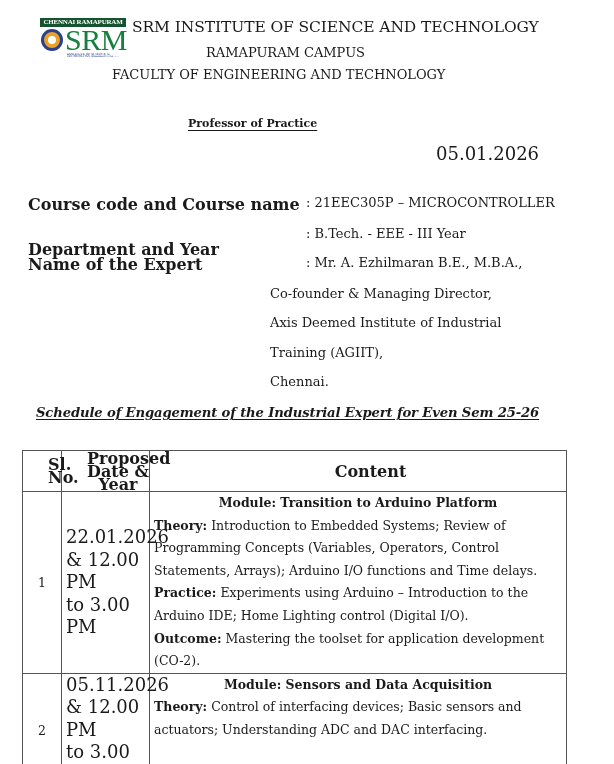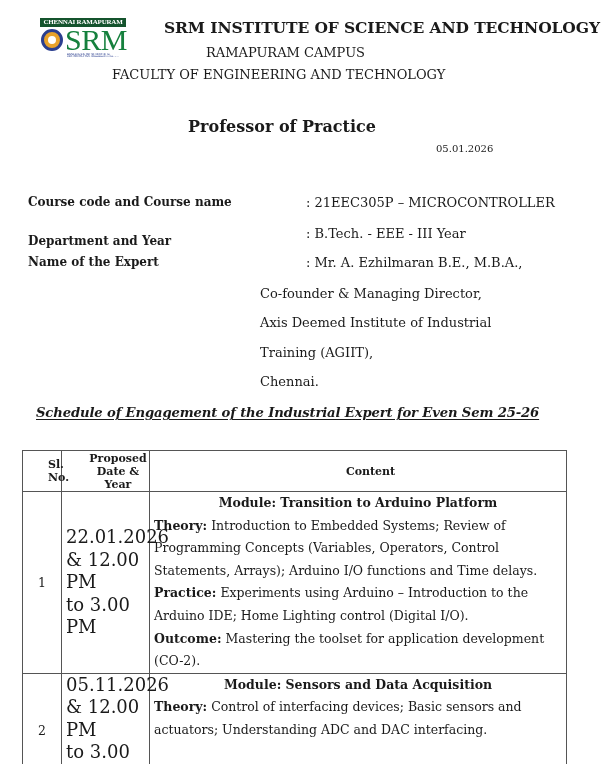--- a/index.html
+++ b/index.html
@@ -30,46 +30,46 @@
   .logo-srm {
     position: absolute; left: 25px; top: 7px;
     font-family: "Liberation Serif", serif; font-size: 30px; color: #15803d;
     line-height: 30px; letter-spacing: -0.5px;
   }
   .logo-tagline {
     position: absolute; left: 27px; top: 35px; width: 58px; height: 4px;
     font-size: 3px; line-height: 2px; color: #2b3f8f; overflow: hidden;
   }
 
-  .inst-name { left: 132px; top: 18px; font-size: 15.5px; font-weight: bold; letter-spacing: -0.1px; margin-left: 32px; }
+  .inst-name { left: 132px; top: 18px; font-size: 15.5px; font-weight: normal; letter-spacing: -0.1px; }
   .campus { left: 206px; top: 45px; font-size: 13px; }
   .faculty { left: 112px; top: 67px; font-size: 13px; }
 
-  .doc-title { left: 188px; top: 117px; font-size: 16px; font-weight: bold; text-underline-offset: 3px; }
-  .doc-date { left: 436px; top: 143px; font-size: 10px; }
+  .doc-title { left: 188px; top: 117px; font-size: 11px; font-weight: bold; text-decoration: underline; text-underline-offset: 3px; }
+  .doc-date { left: 436px; top: 143px; font-size: 18px; }
 
-  .info-label { left: 28px; font-size: 12px; font-weight: bold; }
+  .info-label { left: 28px; font-size: 16px; font-weight: bold; }
   .info-value { left: 270px; font-size: 13px; margin-left: 36px; }
-  .info-cont { left: 260px; font-size: 13px; }
+  .info-cont { left: 270px; font-size: 13px; }
 
   .schedule-title {
     left: 36px; top: 405px; font-size: 13.2px; font-weight: bold; font-style: italic;
     text-decoration: underline; text-underline-offset: 2px; letter-spacing: -0.15px;
   }
 
   
   .sched-table {
     position: absolute; left: 22px; top: 450px; width: 545px;
     border-collapse: collapse; table-layout: fixed;
   }
   .sched-table th, .sched-table td {
     border: 1.3px solid #555555; padding: 0; vertical-align: middle;
   }
   .sched-table th {
-    font-size: 11px; font-weight: bold; text-align: center; line-height: 13px; height: 40px; padding-left: 25px;
+    font-size: 16px; font-weight: bold; text-align: center; line-height: 13px; height: 40px; padding-left: 25px;
   }
   .col-sl { width: 39px; }
   .col-date { width: 88px; }
   .cell-sl { text-align: center; font-size: 12.5px; }
   .cell-date { font-size: 18px; line-height: 22.5px; padding-left: 4px !important; }
   .cell-content { font-size: 12.5px; line-height: 22.6px; padding: 0 4px !important; vertical-align: top !important; }
   .cell-content b { font-weight: bold; text-align: center; }
   .row1 td { height: 180px; }
   .row2 td { height: 68px; }
   .para { display: block; white-space: normal; }
@@ -87,21 +87,21 @@
 <div class="abs inst-name">SRM INSTITUTE OF SCIENCE AND TECHNOLOGY</div>
 <div class="abs campus">RAMAPURAM CAMPUS</div>
 <div class="abs faculty">FACULTY OF ENGINEERING AND TECHNOLOGY</div>
 
 <div class="abs doc-title">Professor of Practice</div>
 <div class="abs doc-date">05.01.2026</div>
 
 <div class="abs info-label" style="top:195px">Course code and Course name</div>
 <div class="abs info-value" style="top:195px">: 21EEC305P – MICROCONTROLLER</div>
 
-<div class="abs info-label" style="top:234px">Department and Year</div>
+<div class="abs info-label" style="top:240px">Department and Year</div>
 <div class="abs info-value" style="top:226px">: B.Tech. - EEE - III Year</div>
 
 <div class="abs info-label" style="top:255px">Name of the Expert</div>
 <div class="abs info-value" style="top:255px">: Mr. A. Ezhilmaran B.E., M.B.A.,</div>
 
 <div class="abs info-cont" style="top:286px">Co-founder &amp; Managing Director,</div>
 <div class="abs info-cont" style="top:315px">Axis Deemed Institute of Industrial</div>
 <div class="abs info-cont" style="top:345px">Training (AGIIT),</div>
 <div class="abs info-cont" style="top:374px">Chennai.</div>
 

